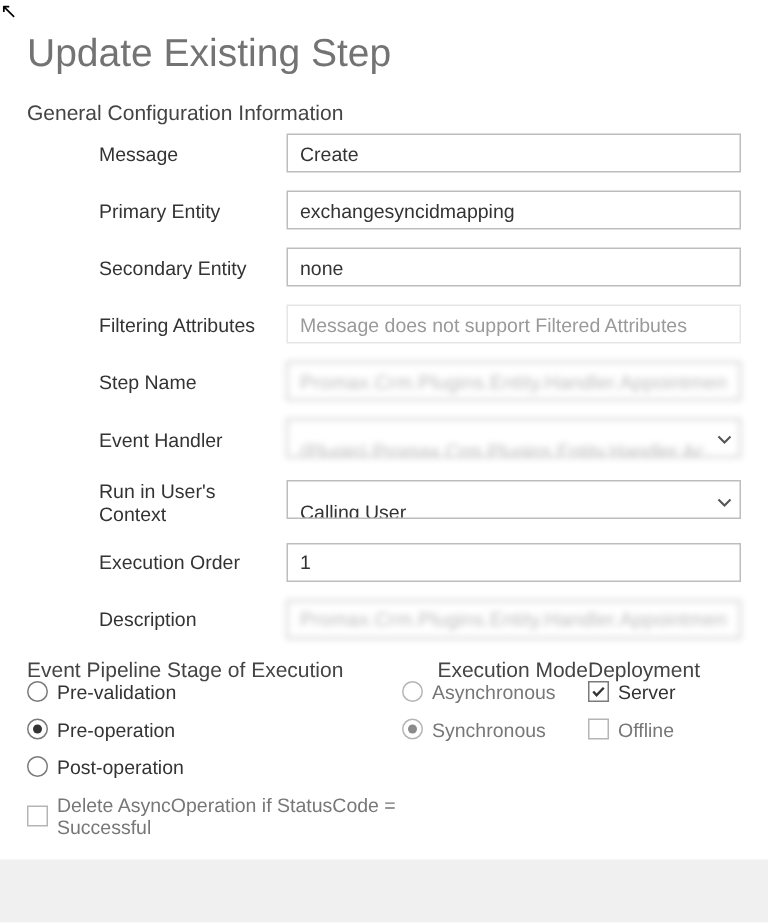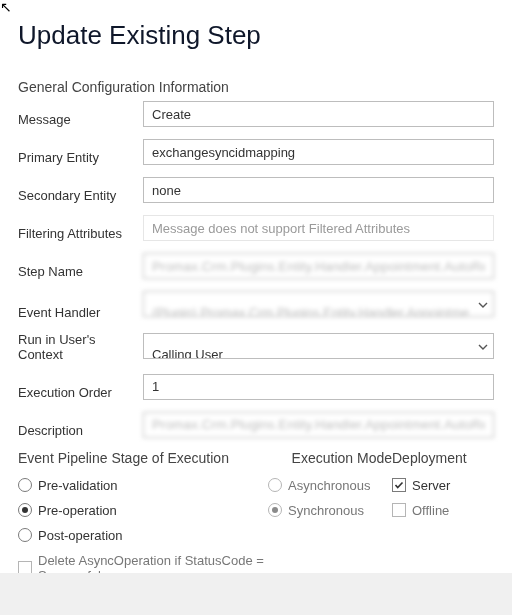--- a/index.html
+++ b/index.html
@@ -23,33 +23,34 @@
     color: #000;
     line-height: 1;
     pointer-events: none;
   }
   .page {
     padding: 10px 18px 0 18px;
   }
   h1.title {
     font-weight: 300;
     font-size: 26px;
-    margin: 10px 0 28px 0;
-    color: #0f172a;
+    margin: 10px 0 16px 0;
+    color: #737373;
   }
   .section-heading {
     font-size: 14px;
     color: #444;
     margin-bottom: 6px;
     font-weight: 400;
   }
   .form-row {
     display: flex;
-    align-items: flex-end;
+    align-items: center;
     margin-bottom: 12px;
+    margin-left: 48px;
   }
   .form-label {
     width: 125px;
     font-size: 13px;
     color: #333;
     flex: 0 0 125px;
   }
   .text-input {
     flex: 1;
     height: 26px;
@@ -93,21 +94,20 @@
     margin-top: 12px;
     gap: 0;
   }
   .group { }
   .group.stage { width: 250px; }
   .group.mode  { width: 124px; text-align: right; }
   .group.deploy{ flex: 1; }
   .group-heading {
     font-size: 14px;
     color: #444;
-    margin-bottom: 12px;
     font-weight: 400;
   }
   .opt {
     display: flex;
     align-items: center;
     margin-bottom: 10px;
     font-size: 13px;
     color: #333;
   }
   .radio, .check {

